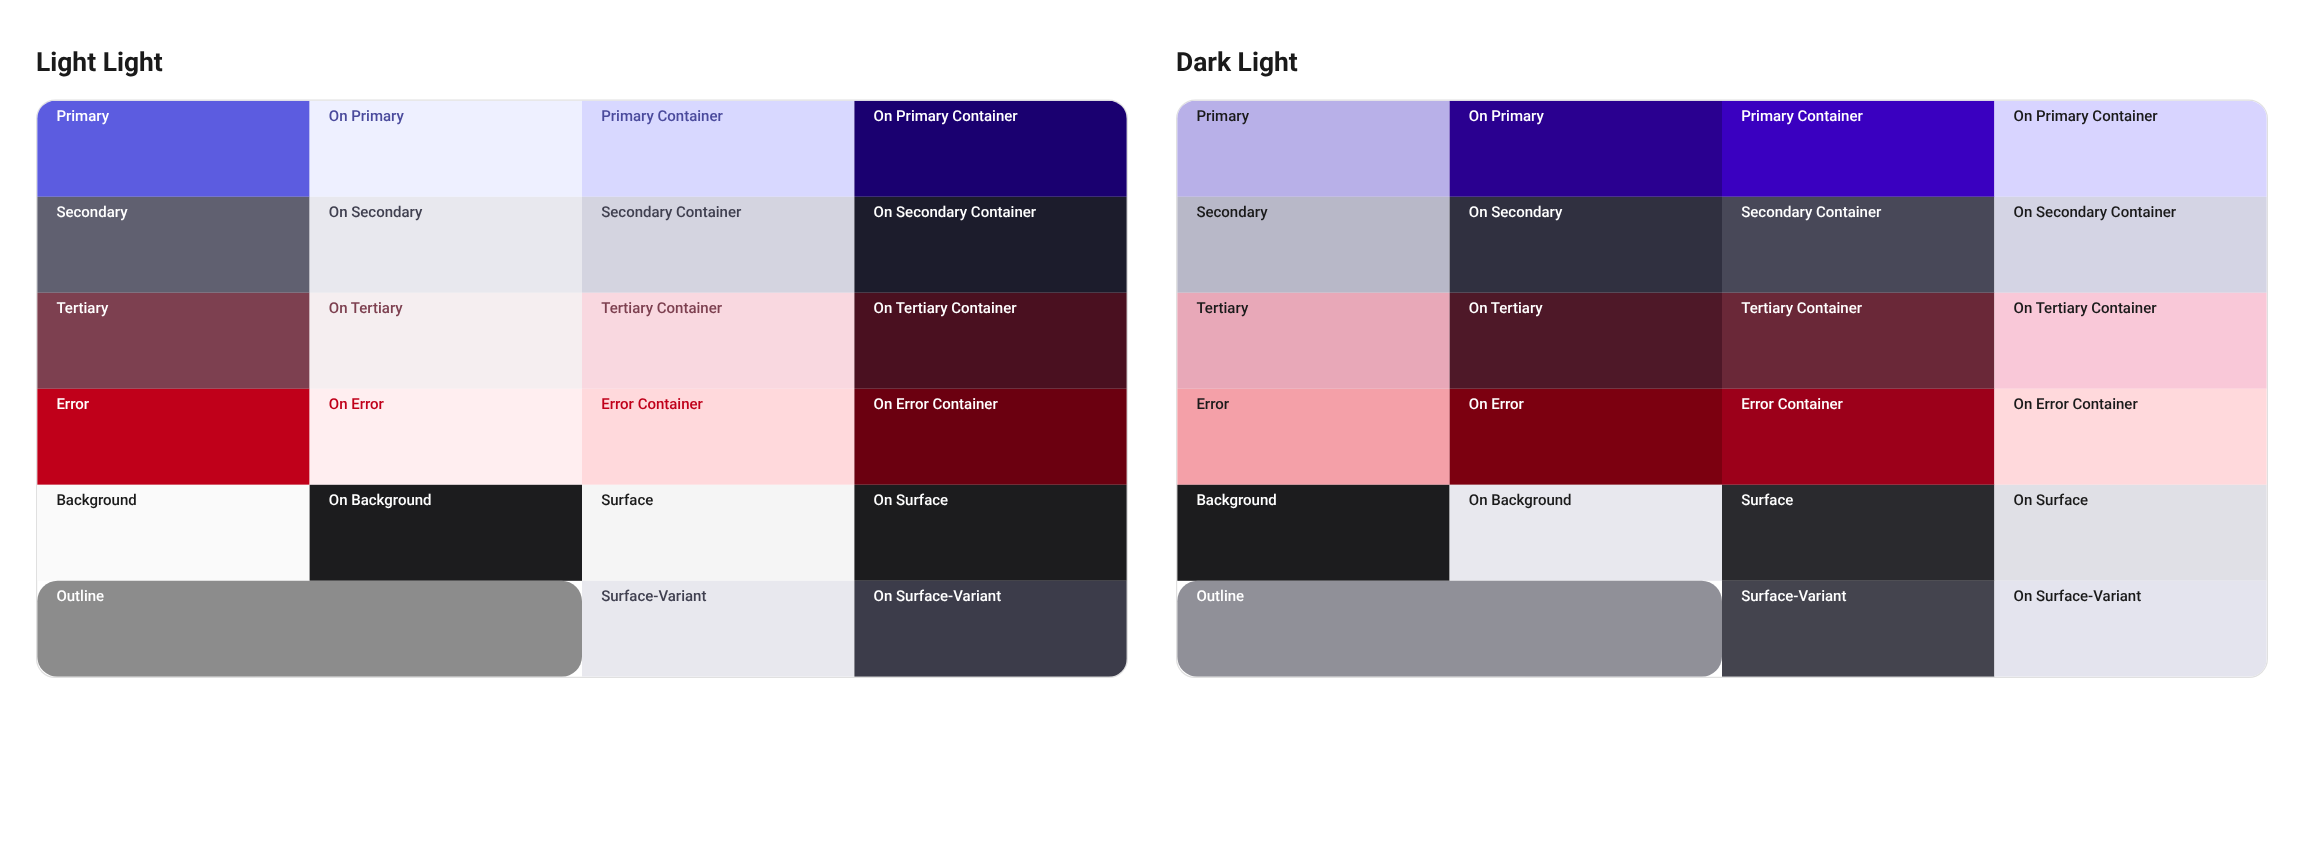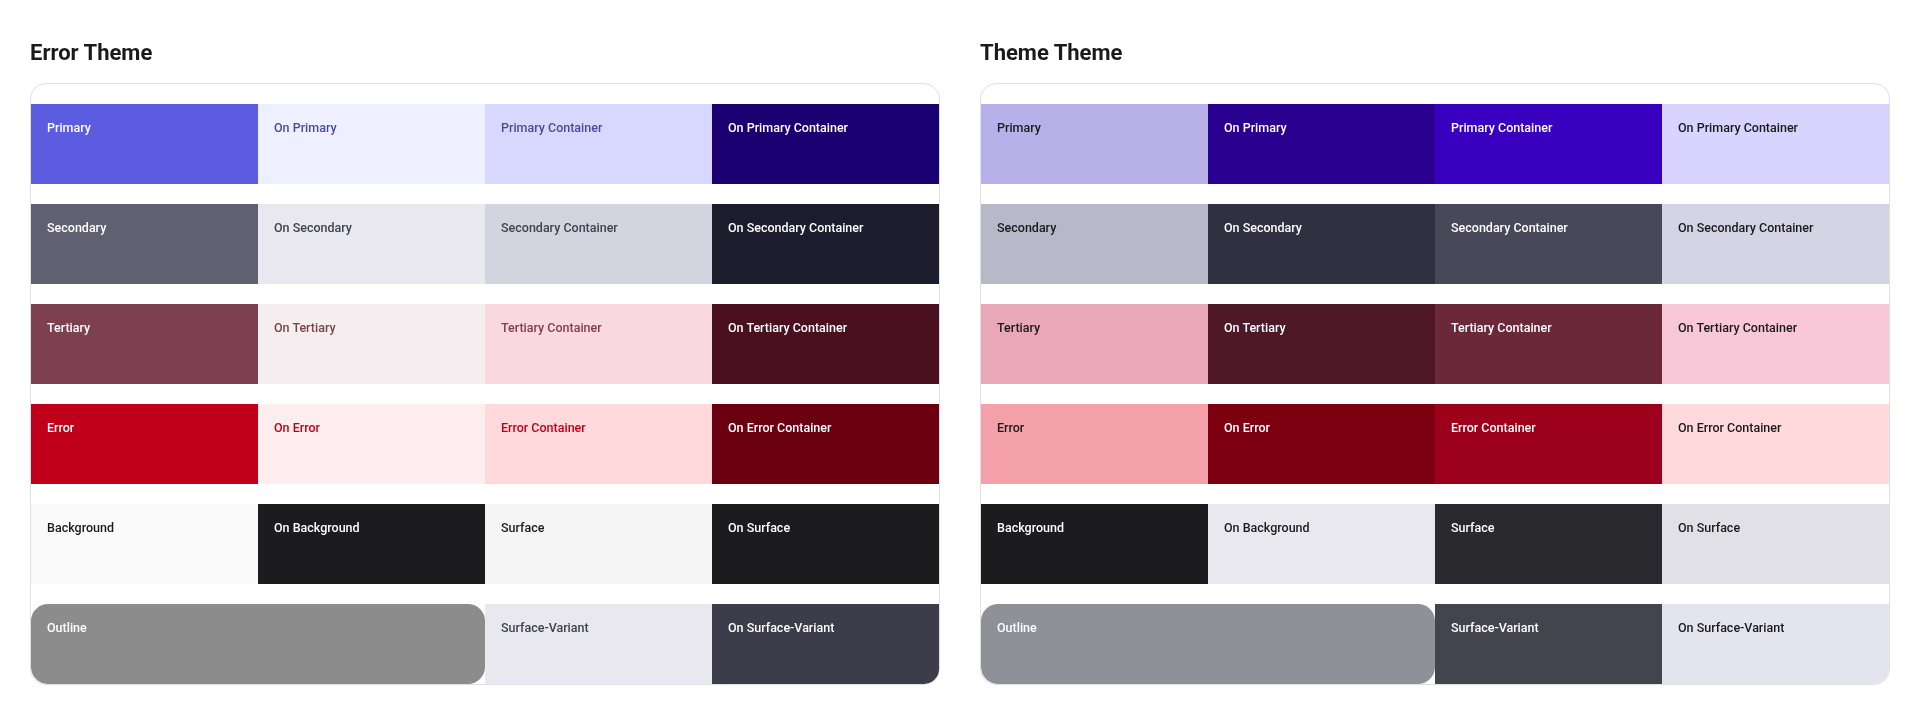--- a/index.html
+++ b/index.html
@@ -22,40 +22,39 @@
       margin-bottom: 18px;
     }
     .color-grid {
       display: grid;
       grid-template-columns: repeat(4, 1fr);
       border-radius: 16px;
       overflow: hidden;
       border: 1px solid #e0e0e0;
     }
     .color-cell {
-      padding: 16px 16px;
+      padding: 6px 16px;
       min-height: 80px;
       display: flex;
       align-items: flex-start;
       font-size: 12.5px;
       font-weight: 500;
-      margin-top: 20px;
     }
     
     .span-2 {
       grid-column: span 2;
       min-height: 60px;
       border-radius: 17px;
     }
   </style>
 </head>
 <body>
 
 <div class="theme-section">
-  <div class="theme-title">Error Theme</div>
+  <div class="theme-title">Light Light</div>
   <div class="color-grid" id="light-grid">
       <div class="color-cell" style="background-color: rgb(92, 92, 224); color: rgb(255, 255, 255);">Primary</div>
       <div class="color-cell" style="background-color: rgb(238, 240, 255); color: rgb(74, 74, 156);">On Primary</div>
       <div class="color-cell" style="background-color: rgb(216, 216, 255); color: rgb(74, 74, 156);">Primary Container</div>
       <div class="color-cell" style="background-color: rgb(26, 0, 112); color: rgb(255, 255, 255);">On Primary Container</div>
       <div class="color-cell" style="background-color: rgb(96, 96, 112); color: rgb(255, 255, 255);">Secondary</div>
       <div class="color-cell" style="background-color: rgb(232, 232, 238); color: rgb(64, 64, 80);">On Secondary</div>
       <div class="color-cell" style="background-color: rgb(212, 212, 224); color: rgb(64, 64, 80);">Secondary Container</div>
       <div class="color-cell" style="background-color: rgb(28, 28, 44); color: rgb(255, 255, 255);">On Secondary Container</div>
       <div class="color-cell" style="background-color: rgb(125, 64, 80); color: rgb(255, 255, 255);">Tertiary</div>
@@ -70,21 +69,21 @@
       <div class="color-cell" style="background-color: rgb(28, 28, 30); color: rgb(255, 255, 255);">On Background</div>
       <div class="color-cell" style="background-color: rgb(245, 245, 245); color: rgb(26, 26, 26);">Surface</div>
       <div class="color-cell" style="background-color: rgb(28, 28, 30); color: rgb(255, 255, 255);">On Surface</div>
       <div class="color-cell span-2" style="background-color: rgb(140, 140, 140); color: rgb(255, 255, 255);">Outline</div>
       <div class="color-cell" style="background-color: rgb(232, 232, 238); color: rgb(64, 64, 80);">Surface-Variant</div>
       <div class="color-cell" style="background-color: rgb(60, 60, 74); color: rgb(255, 255, 255);">On Surface-Variant</div>
     </div>
 </div>
 
 <div class="theme-section">
-  <div class="theme-title">Theme Theme</div>
+  <div class="theme-title">Dark Light</div>
   <div class="color-grid" id="dark-grid">
       <div class="color-cell" style="background-color: rgb(184, 176, 232); color: rgb(26, 26, 26);">Primary</div>
       <div class="color-cell" style="background-color: rgb(42, 0, 144); color: rgb(255, 255, 255);">On Primary</div>
       <div class="color-cell" style="background-color: rgb(58, 0, 192); color: rgb(255, 255, 255);">Primary Container</div>
       <div class="color-cell" style="background-color: rgb(216, 212, 255); color: rgb(26, 26, 26);">On Primary Container</div>
       <div class="color-cell" style="background-color: rgb(184, 184, 200); color: rgb(26, 26, 26);">Secondary</div>
       <div class="color-cell" style="background-color: rgb(48, 48, 64); color: rgb(255, 255, 255);">On Secondary</div>
       <div class="color-cell" style="background-color: rgb(72, 72, 88); color: rgb(255, 255, 255);">Secondary Container</div>
       <div class="color-cell" style="background-color: rgb(212, 212, 228); color: rgb(26, 26, 26);">On Secondary Container</div>
       <div class="color-cell" style="background-color: rgb(232, 168, 184); color: rgb(26, 26, 26);">Tertiary</div>

